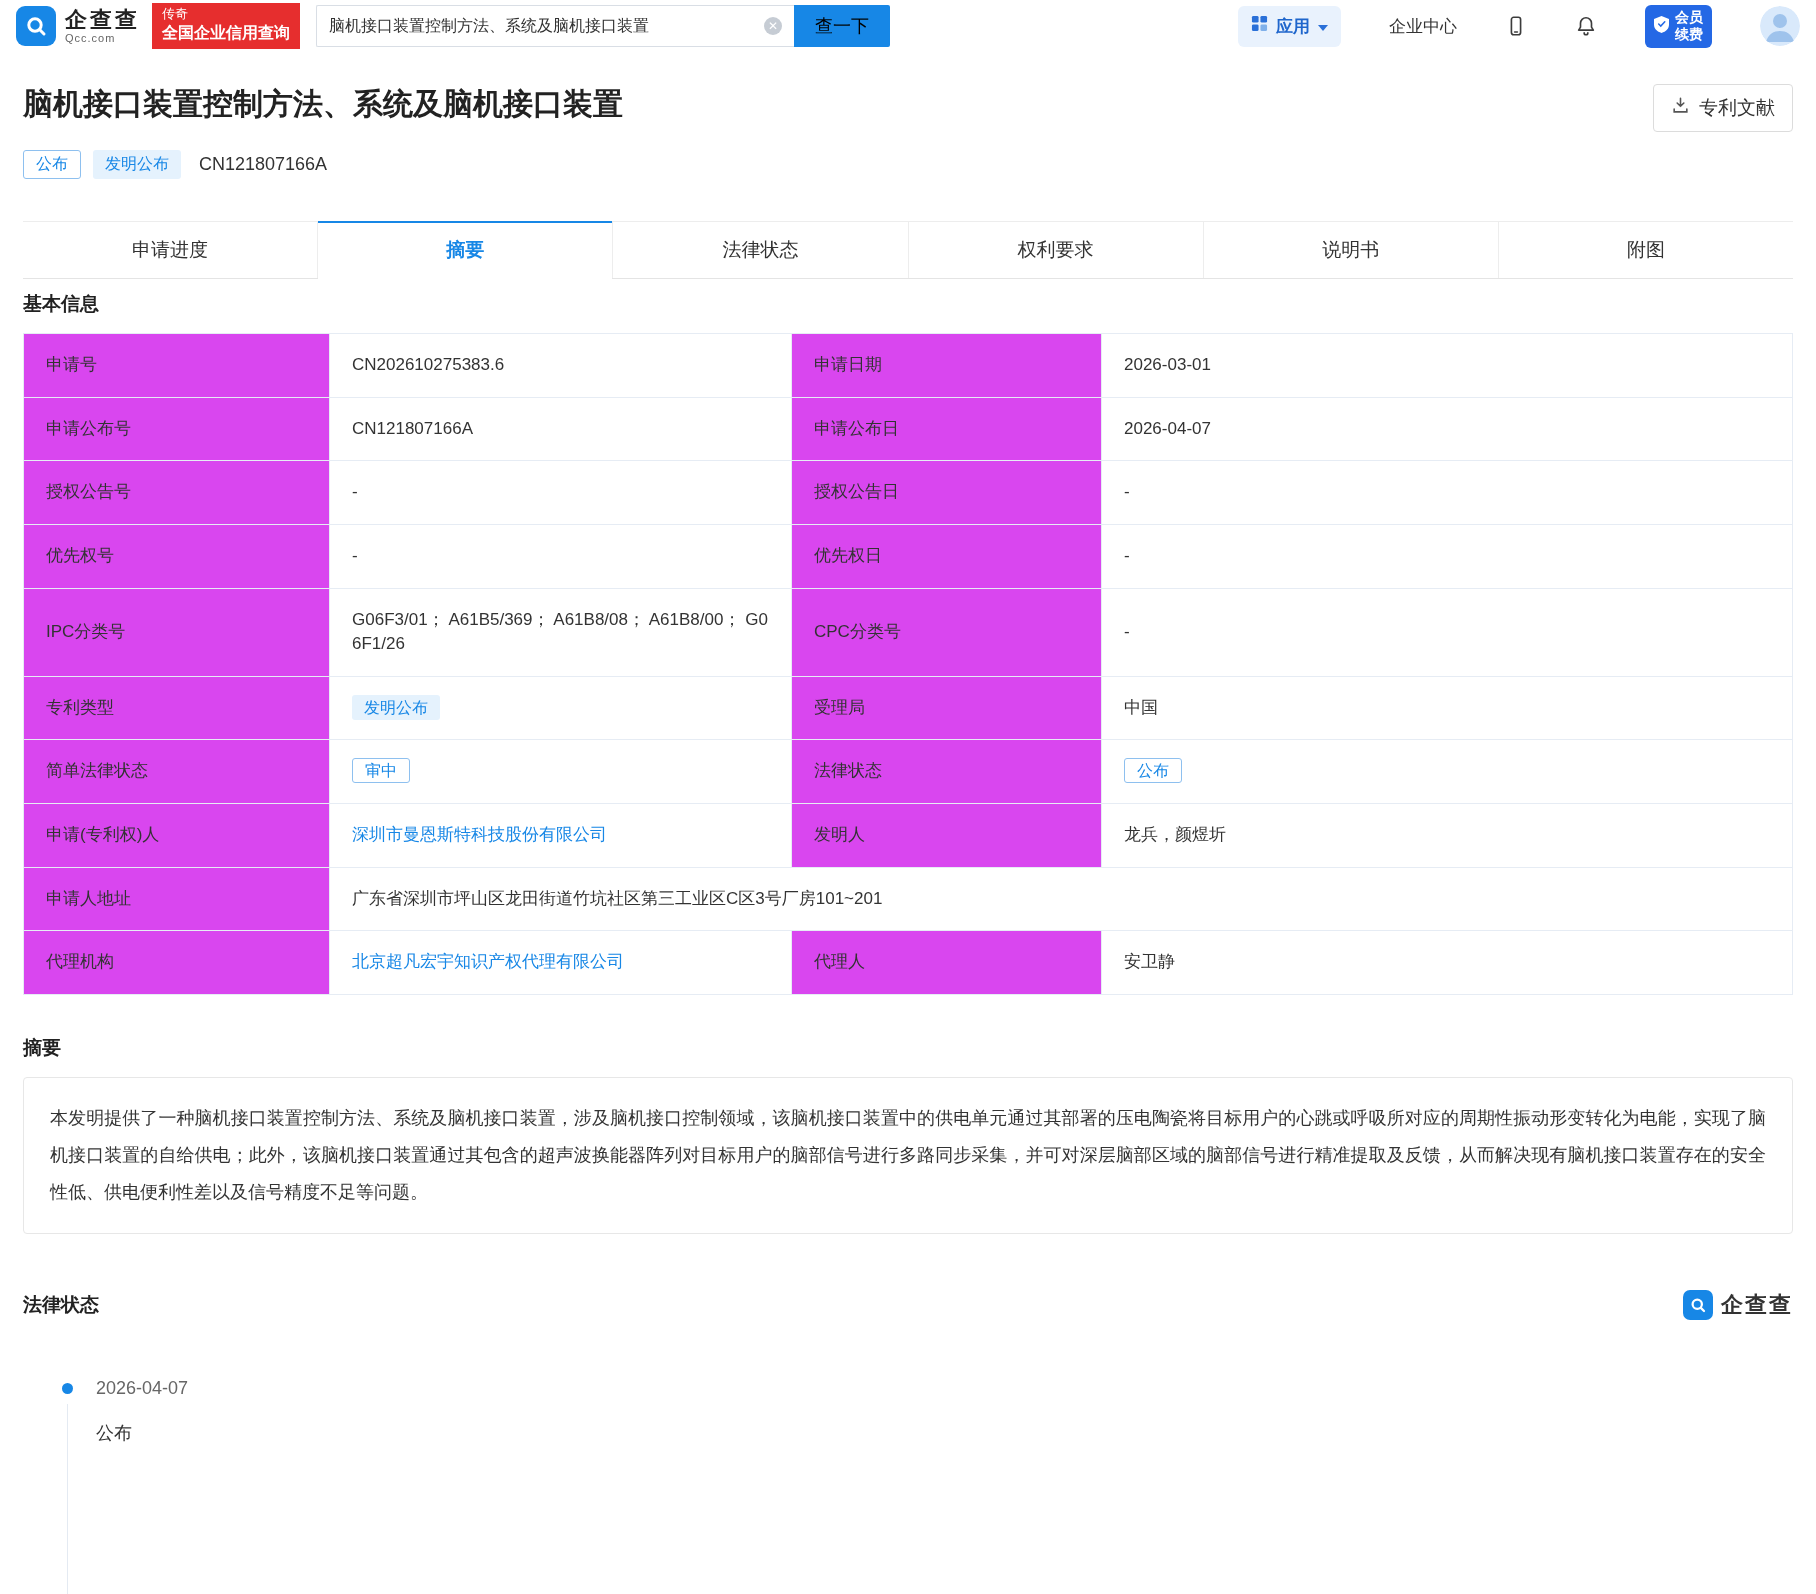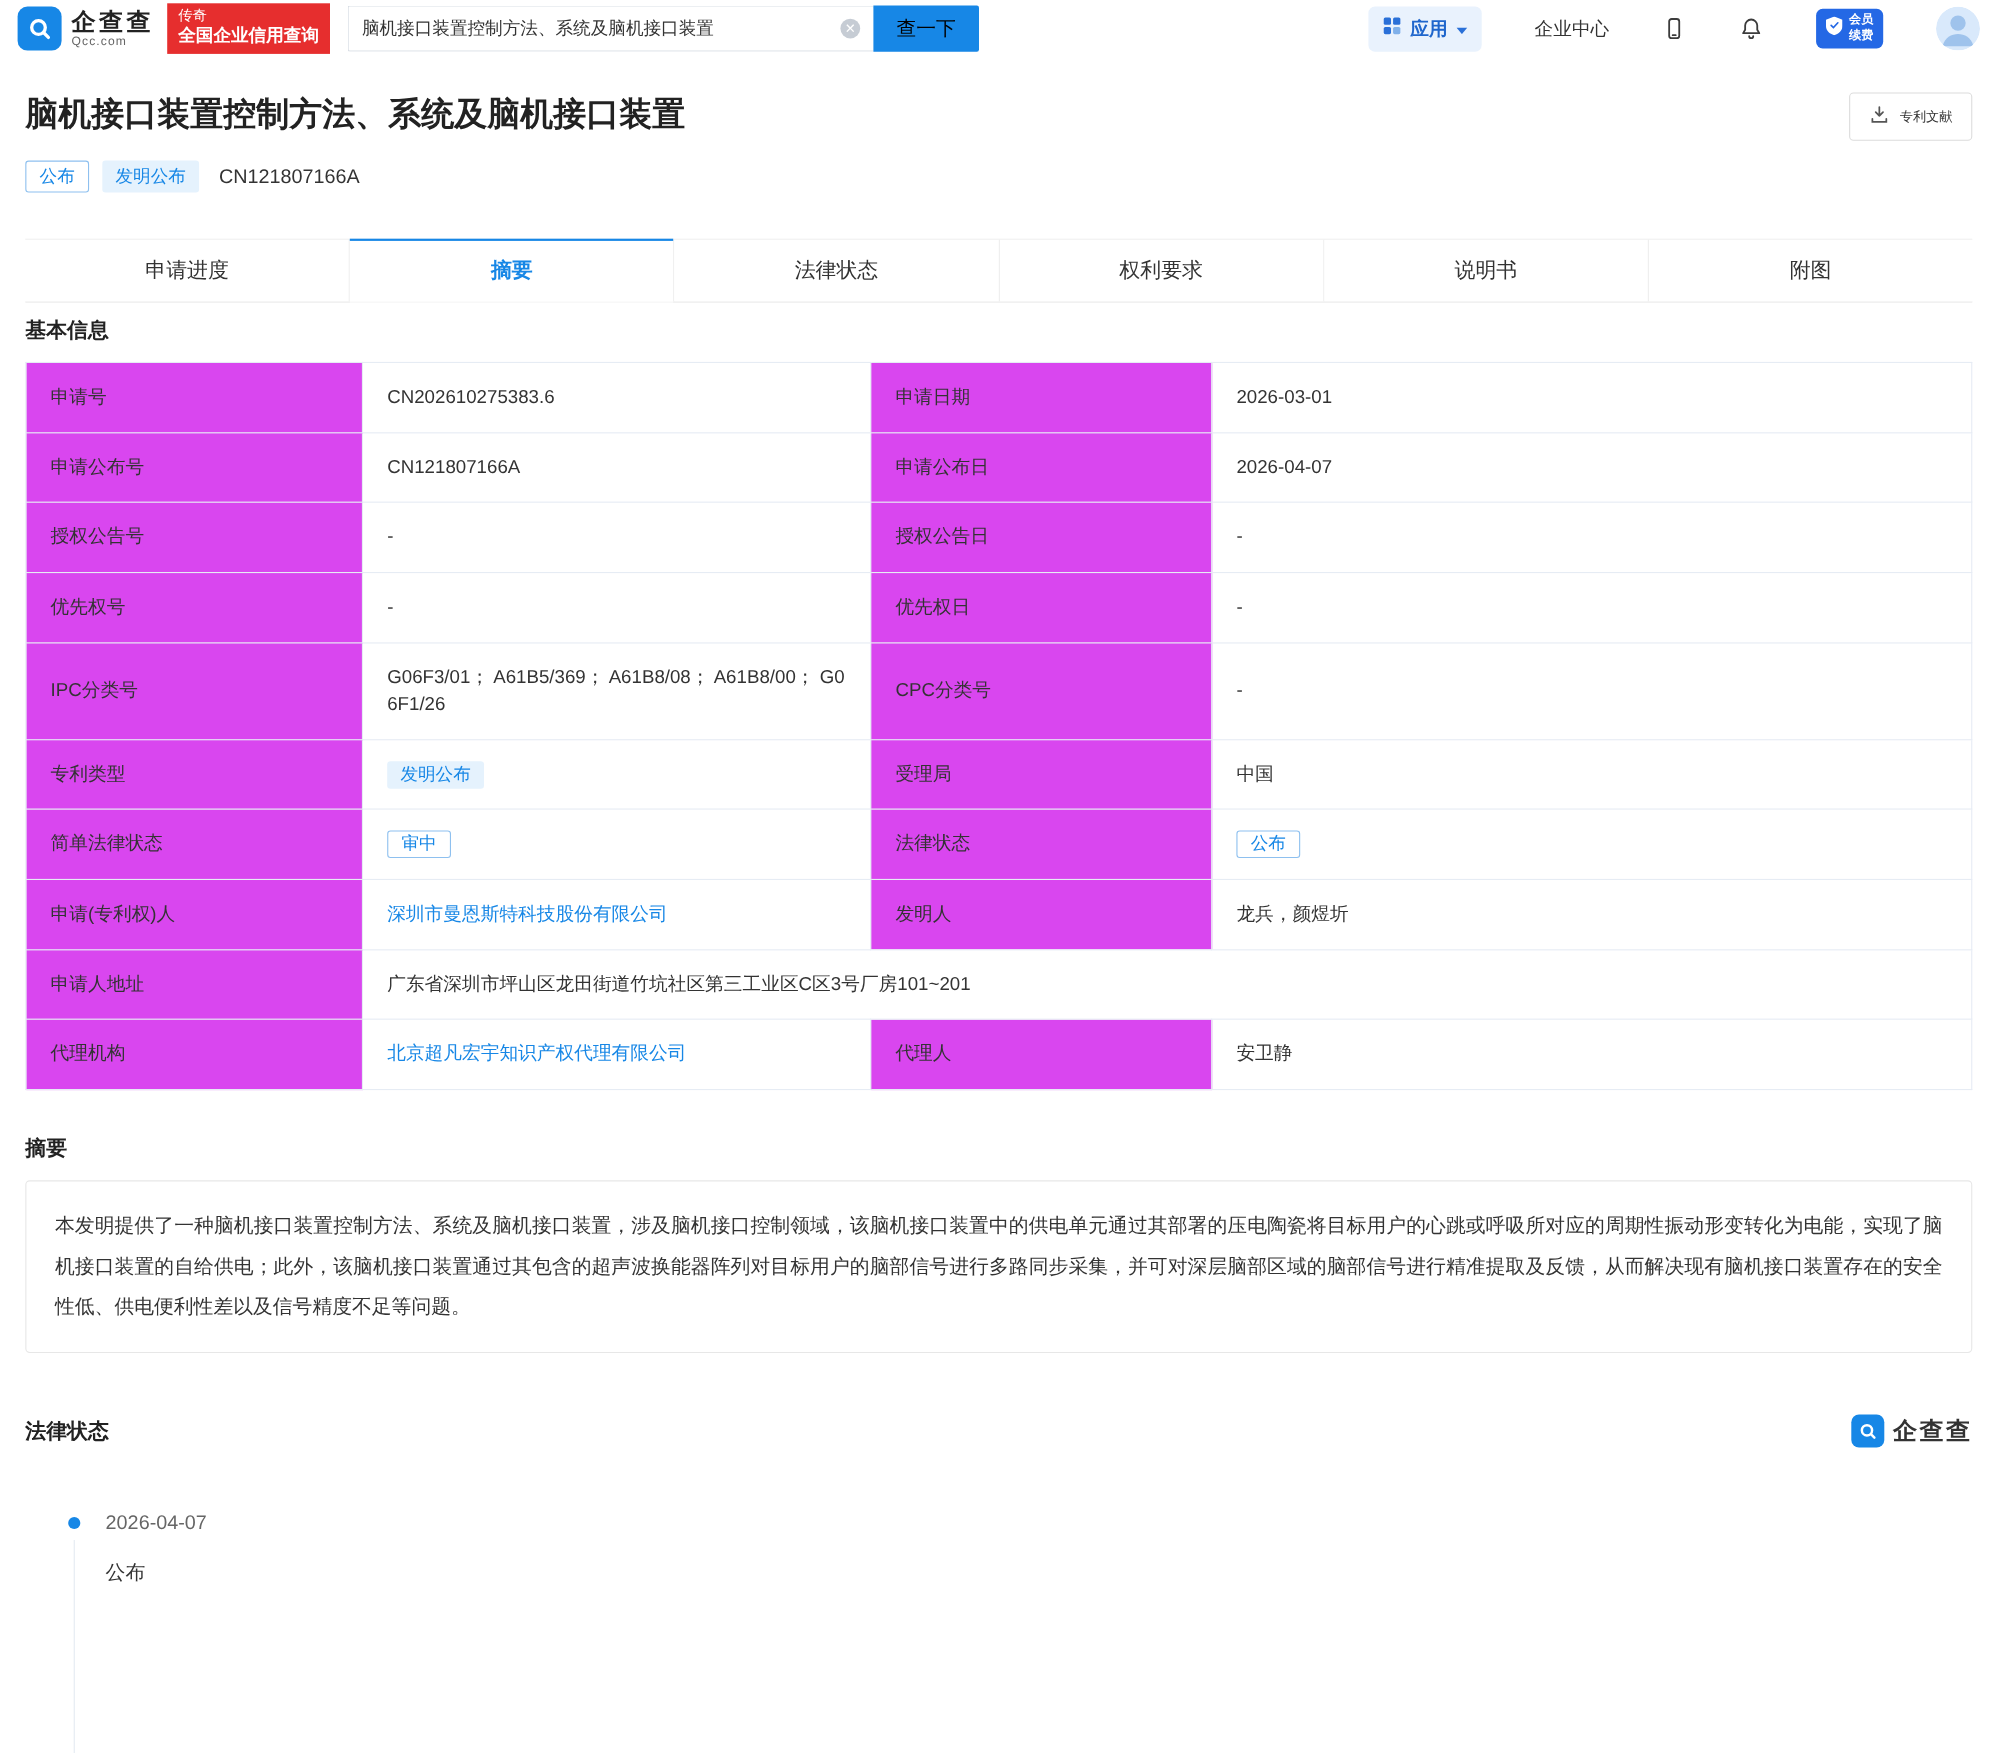--- a/index.html
+++ b/index.html
@@ -32,29 +32,29 @@
     font-size:12px; line-height:18px; text-align:center; margin-left:8px; cursor:pointer; flex:0 0 auto; }
   .search-btn { width:96px; height:42px; background:#1787e6; color:#000000; border:none;
     font-size:18px; font-family:inherit; border-radius:0 2px 2px 0; cursor:pointer; }
   .topnav { margin-left:auto; display:flex; align-items:center; gap:48px; }
   .apps-pill { display:flex; align-items:center; gap:8px; background:#e9f2fd; color:#1f66cc;
     font-size:17px; font-weight:bold; padding:9px 13px; border-radius:6px; cursor:pointer; }
   .nav-link { font-size:17px; color:#333; cursor:pointer; }
   .icon-btn { display:flex; align-items:center; cursor:pointer; }
   .vip-badge { display:flex; align-items:center; gap:6px; background:#2468e5; border-radius:6px;
     padding:4px 9px; cursor:pointer; }
-  .vip-text { color:#fff; font-size:11px; line-height:1.25; font-weight:bold; }
+  .vip-text { color:#fff; font-size:14px; line-height:1.25; font-weight:bold; }
   .avatar { width:40px; height:40px; border-radius:50%; overflow:hidden; cursor:pointer; flex:0 0 auto; }
 
   
   .page { padding:0 23px; }
   .title-row { display:flex; align-items:flex-start; justify-content:space-between; margin-top:32px; }
   h1.patent-title { font-size:30px; font-weight:bold; color:#222; }
   .doc-btn { display:flex; align-items:center; gap:9px; border:1px solid #dcdcdc; background:#fff;
-    border-radius:4px; padding:10px 17px; font-size:12px; color:#333; cursor:pointer; font-family:inherit; }
+    border-radius:4px; padding:10px 17px; font-size:19px; color:#333; cursor:pointer; font-family:inherit; }
   .tag-row { display:flex; align-items:center; gap:12px; margin-top:18px; }
   .tag-outline { border:1px solid #8ec0ef; color:#1787e6; font-size:16px; padding:3px 12px; border-radius:3px; background:#fff; }
   .tag-fill { background:#e5f2fd; color:#1787e6; font-size:16px; padding:4px 12px; border-radius:3px; }
   .pub-no { font-size:18px; color:#333; margin-left:6px; }
 
   
   .tabs { display:flex; margin-top:42px; border-top:1px solid #ededed; border-bottom:1px solid #e4e4e4; }
   .tab { flex:1; height:56px; display:flex; align-items:center; justify-content:center;
     font-size:19px; color:#333; border-right:1px solid #ededed; background:#fff; cursor:pointer; position:relative; }
   .tab:last-child { border-right:none; }

